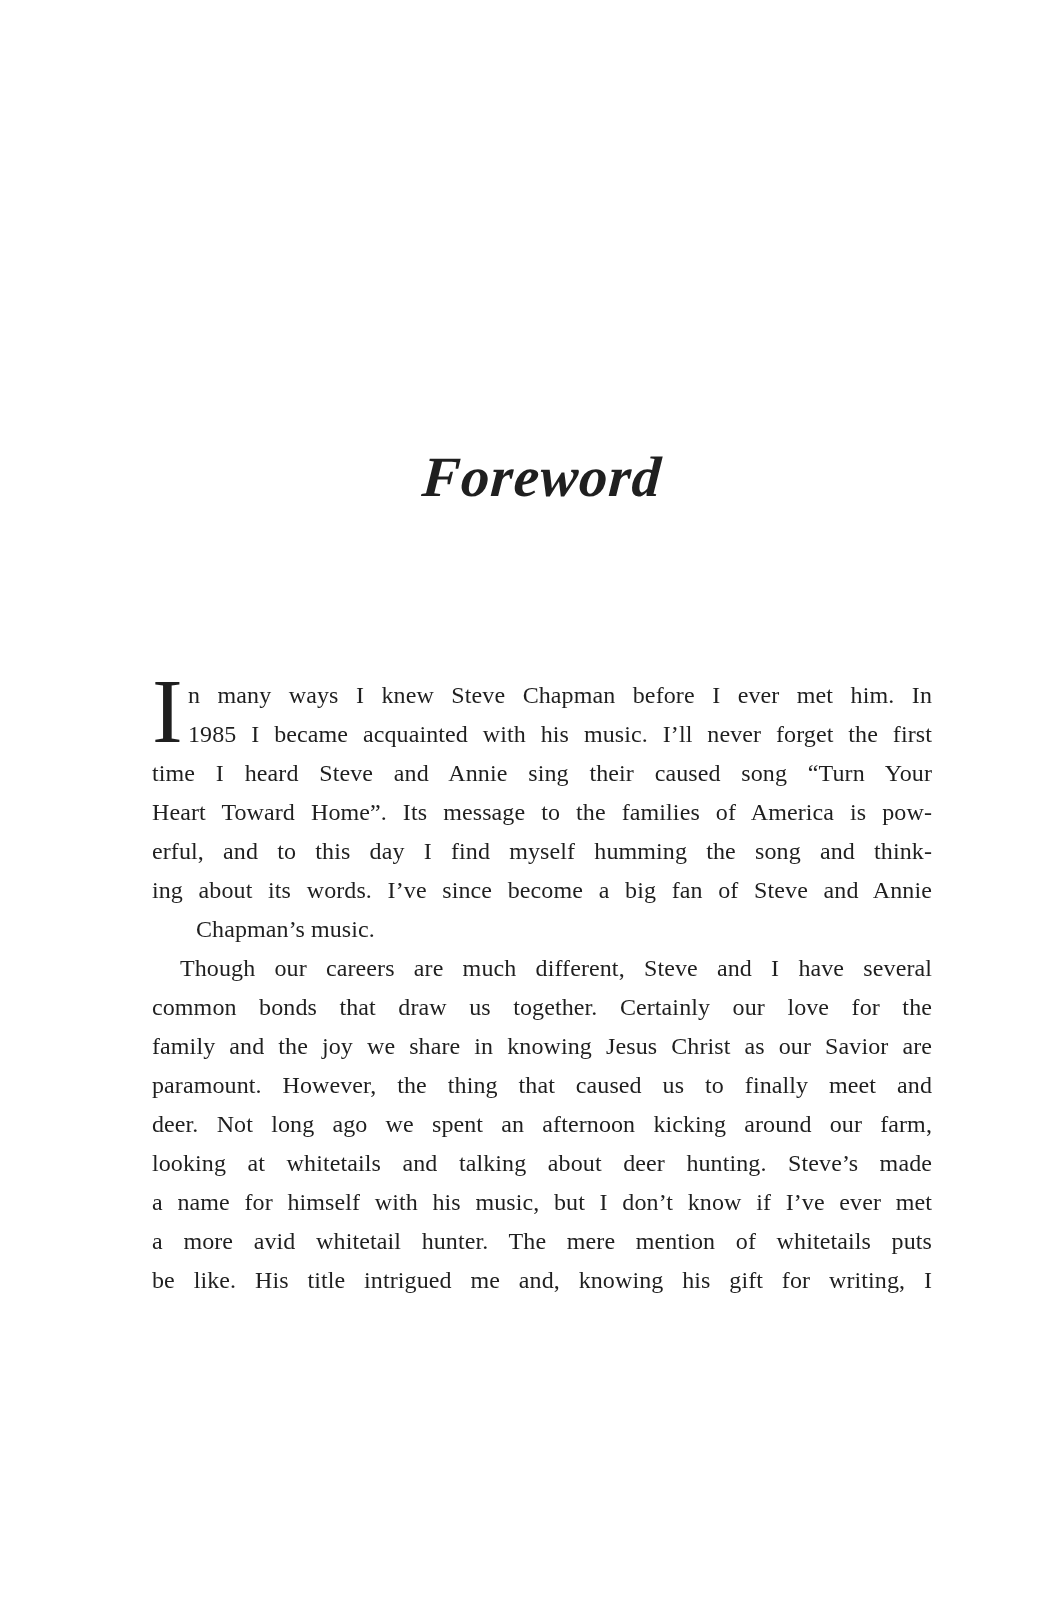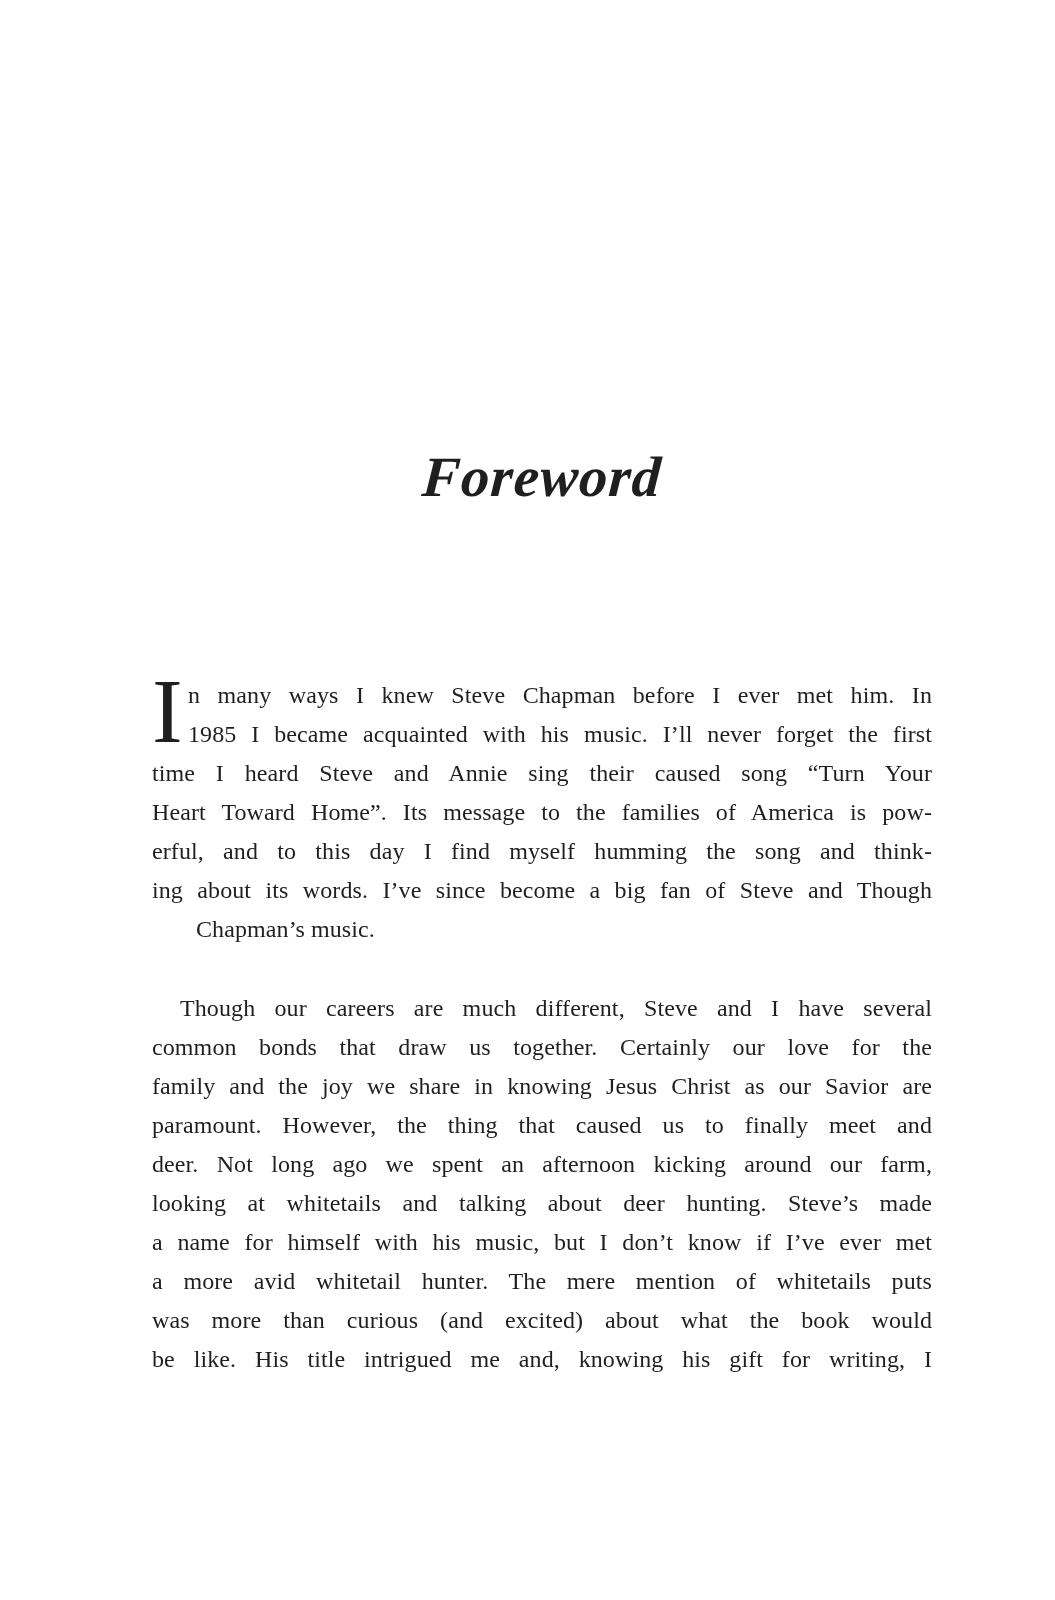--- a/index.html
+++ b/index.html
@@ -52,21 +52,20 @@
   }
   .line.last-left {
     text-align-last: left;
     margin-left: 44px;
   }
   .line.cap-indent {
     padding-left: 36px;
   }
   .line.first-indent {
     text-indent: 28px;
-    margin-top: 40px;
   }
   .dropcap {
     position: absolute;
     left: 0;
     top: 0;
     font-size: 92px;
     line-height: 71px;
     font-weight: 400;
     color: var(--text-color, #1f1f1f);
   }
@@ -77,31 +76,30 @@
 <div class="page">
   <h1 class="title">Foreword</h1>
   <div class="body-text" id="body-text">
       <div class="para">
         <span class="dropcap">I</span>
         <div class="line cap-indent">n many ways I knew Steve Chapman before I ever met him. In</div>
         <div class="line cap-indent">1985 I became acquainted with his music. I’ll never forget the first</div>
         <div class="line">time I heard Steve and Annie sing their caused song “Turn Your</div>
         <div class="line">Heart Toward Home”. Its message to the families of America is pow-</div>
         <div class="line">erful, and to this day I find myself humming the song and think-</div>
-        <div class="line">ing about its words. I’ve since become a big fan of Steve and Though</div>
+        <div class="line">ing about its words. I’ve since become a big fan of Steve and Annie</div>
         <div class="line last-left">Chapman’s music.</div>
       </div>
       <div class="para">
         <div class="line first-indent">Though our careers are much different, Steve and I have several</div>
         <div class="line">common bonds that draw us together. Certainly our love for the</div>
         <div class="line">family and the joy we share in knowing Jesus Christ as our Savior are</div>
         <div class="line">paramount. However, the thing that caused us to finally meet and</div>
         <div class="line">deer. Not long ago we spent an afternoon kicking around our farm,</div>
         <div class="line">looking at whitetails and talking about deer hunting. Steve’s made</div>
         <div class="line">a name for himself with his music, but I don’t know if I’ve ever met</div>
         <div class="line">a more avid whitetail hunter. The mere mention of whitetails puts</div>
       </div>
       <div class="para">
-        <div class="line">was more than curious (and excited) about what the book would</div>
         <div class="line">be like. His title intrigued me and, knowing his gift for writing, I</div>
       </div>
     </div>
 </div>
 
 </body></html>

